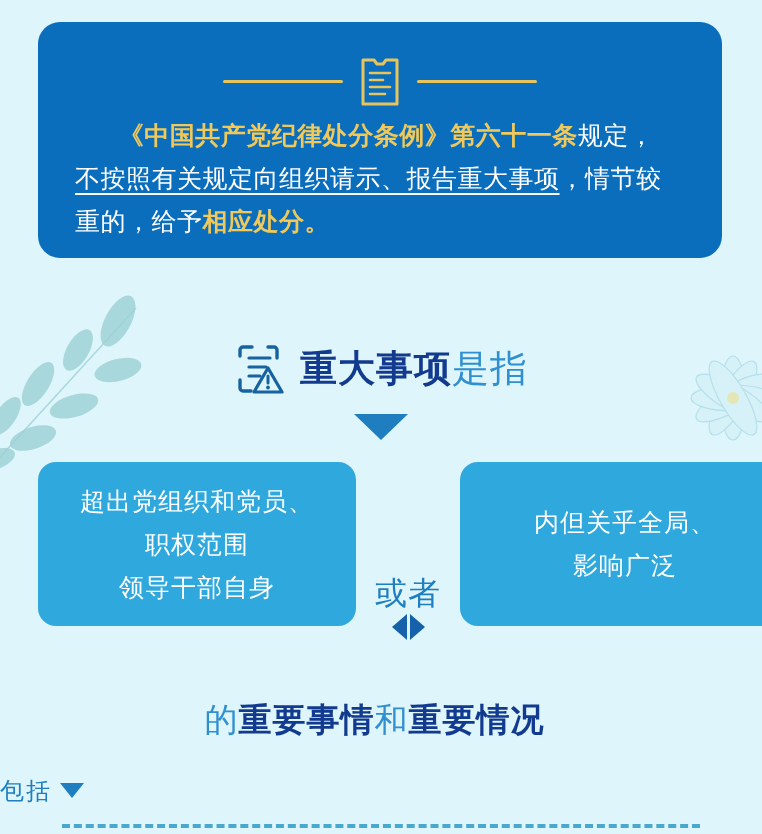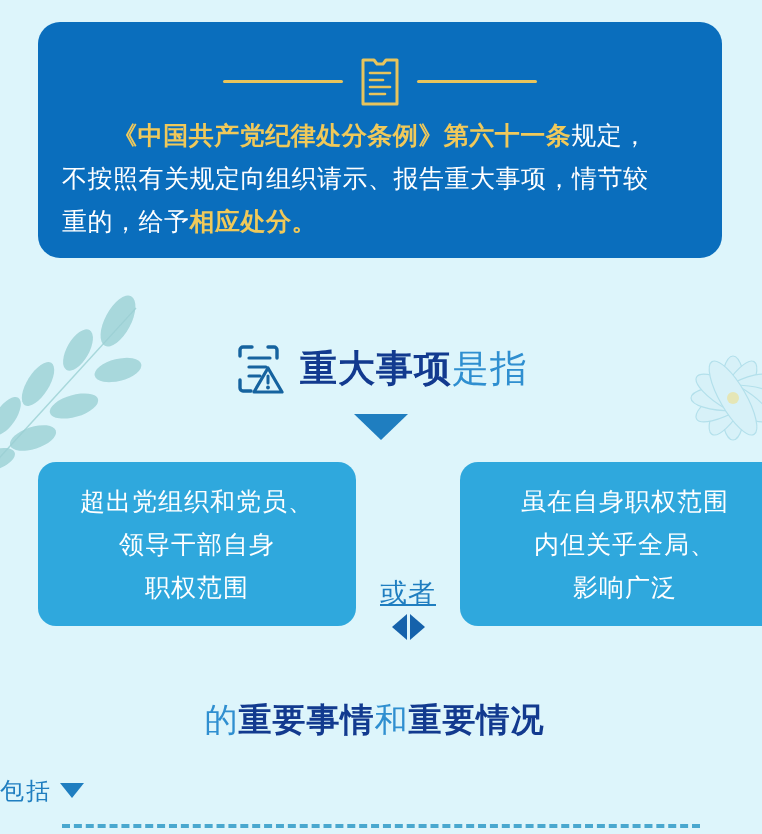--- a/index.html
+++ b/index.html
@@ -80,25 +80,27 @@
     font-size: 25px;
     line-height: 43px;
     color: #ffffff;
     letter-spacing: .5px;
   }
   .header-text .gold {
     color: #f0c95a;
     font-weight: bold;
   }
   .header-text .uline {
+    text-decoration: underline;
     text-underline-offset: 6px;
     text-decoration-thickness: 2px;
   }
   .hline {
     display: block;
+    margin-left: 13px;
   }
   .hline.l1 { text-align: center; }
   .hline.l2, .hline.l3 { text-align: left; padding-left: 2px; }
 
   
   .section-title {
     position: absolute;
     left: 0;
     right: 0;
     top: 342px;
@@ -174,25 +176,24 @@
 
   .or-block {
     position: absolute;
     left: 356px;
     width: 104px;
     top: 578px;
     text-align: center;
     z-index: 3;
   }
   .or-label {
-    font-size: 27px;
+    font-size: 32px;
     color: #1f7ec0;
     letter-spacing: 1px;
     line-height: 30px;
-    text-decoration: underline;
   }
   .or-arrows {
     margin-top: 6px;
     display: flex;
     align-items: center;
     justify-content: center;
     gap: 3px;
   }
   .tri-left {
     width: 0; height: 0;
@@ -341,28 +342,27 @@
   <div class="section-title-text">
     <span class="strong">重大事项</span><span class="soft">是指</span>
   </div>
 </div>
 
 <div class="arrow-down"><i></i></div>
 
 <div class="card card-left">
   <div>
     <div>超出党组织和党员、</div>
+    <div>职权范围</div>
     <div>领导干部自身</div>
-    <div>职权范围</div>
   </div>
 </div>
 
 <div class="card card-right">
   <div>
-    <div>虽在自身职权范围</div>
     <div>内但关乎全局、</div>
     <div>影响广泛</div>
   </div>
 </div>
 
 <div class="or-block">
   <div class="or-label">或者</div>
   <div class="or-arrows">
     <span class="tri-left"></span>
     <span class="tri-right"></span>

